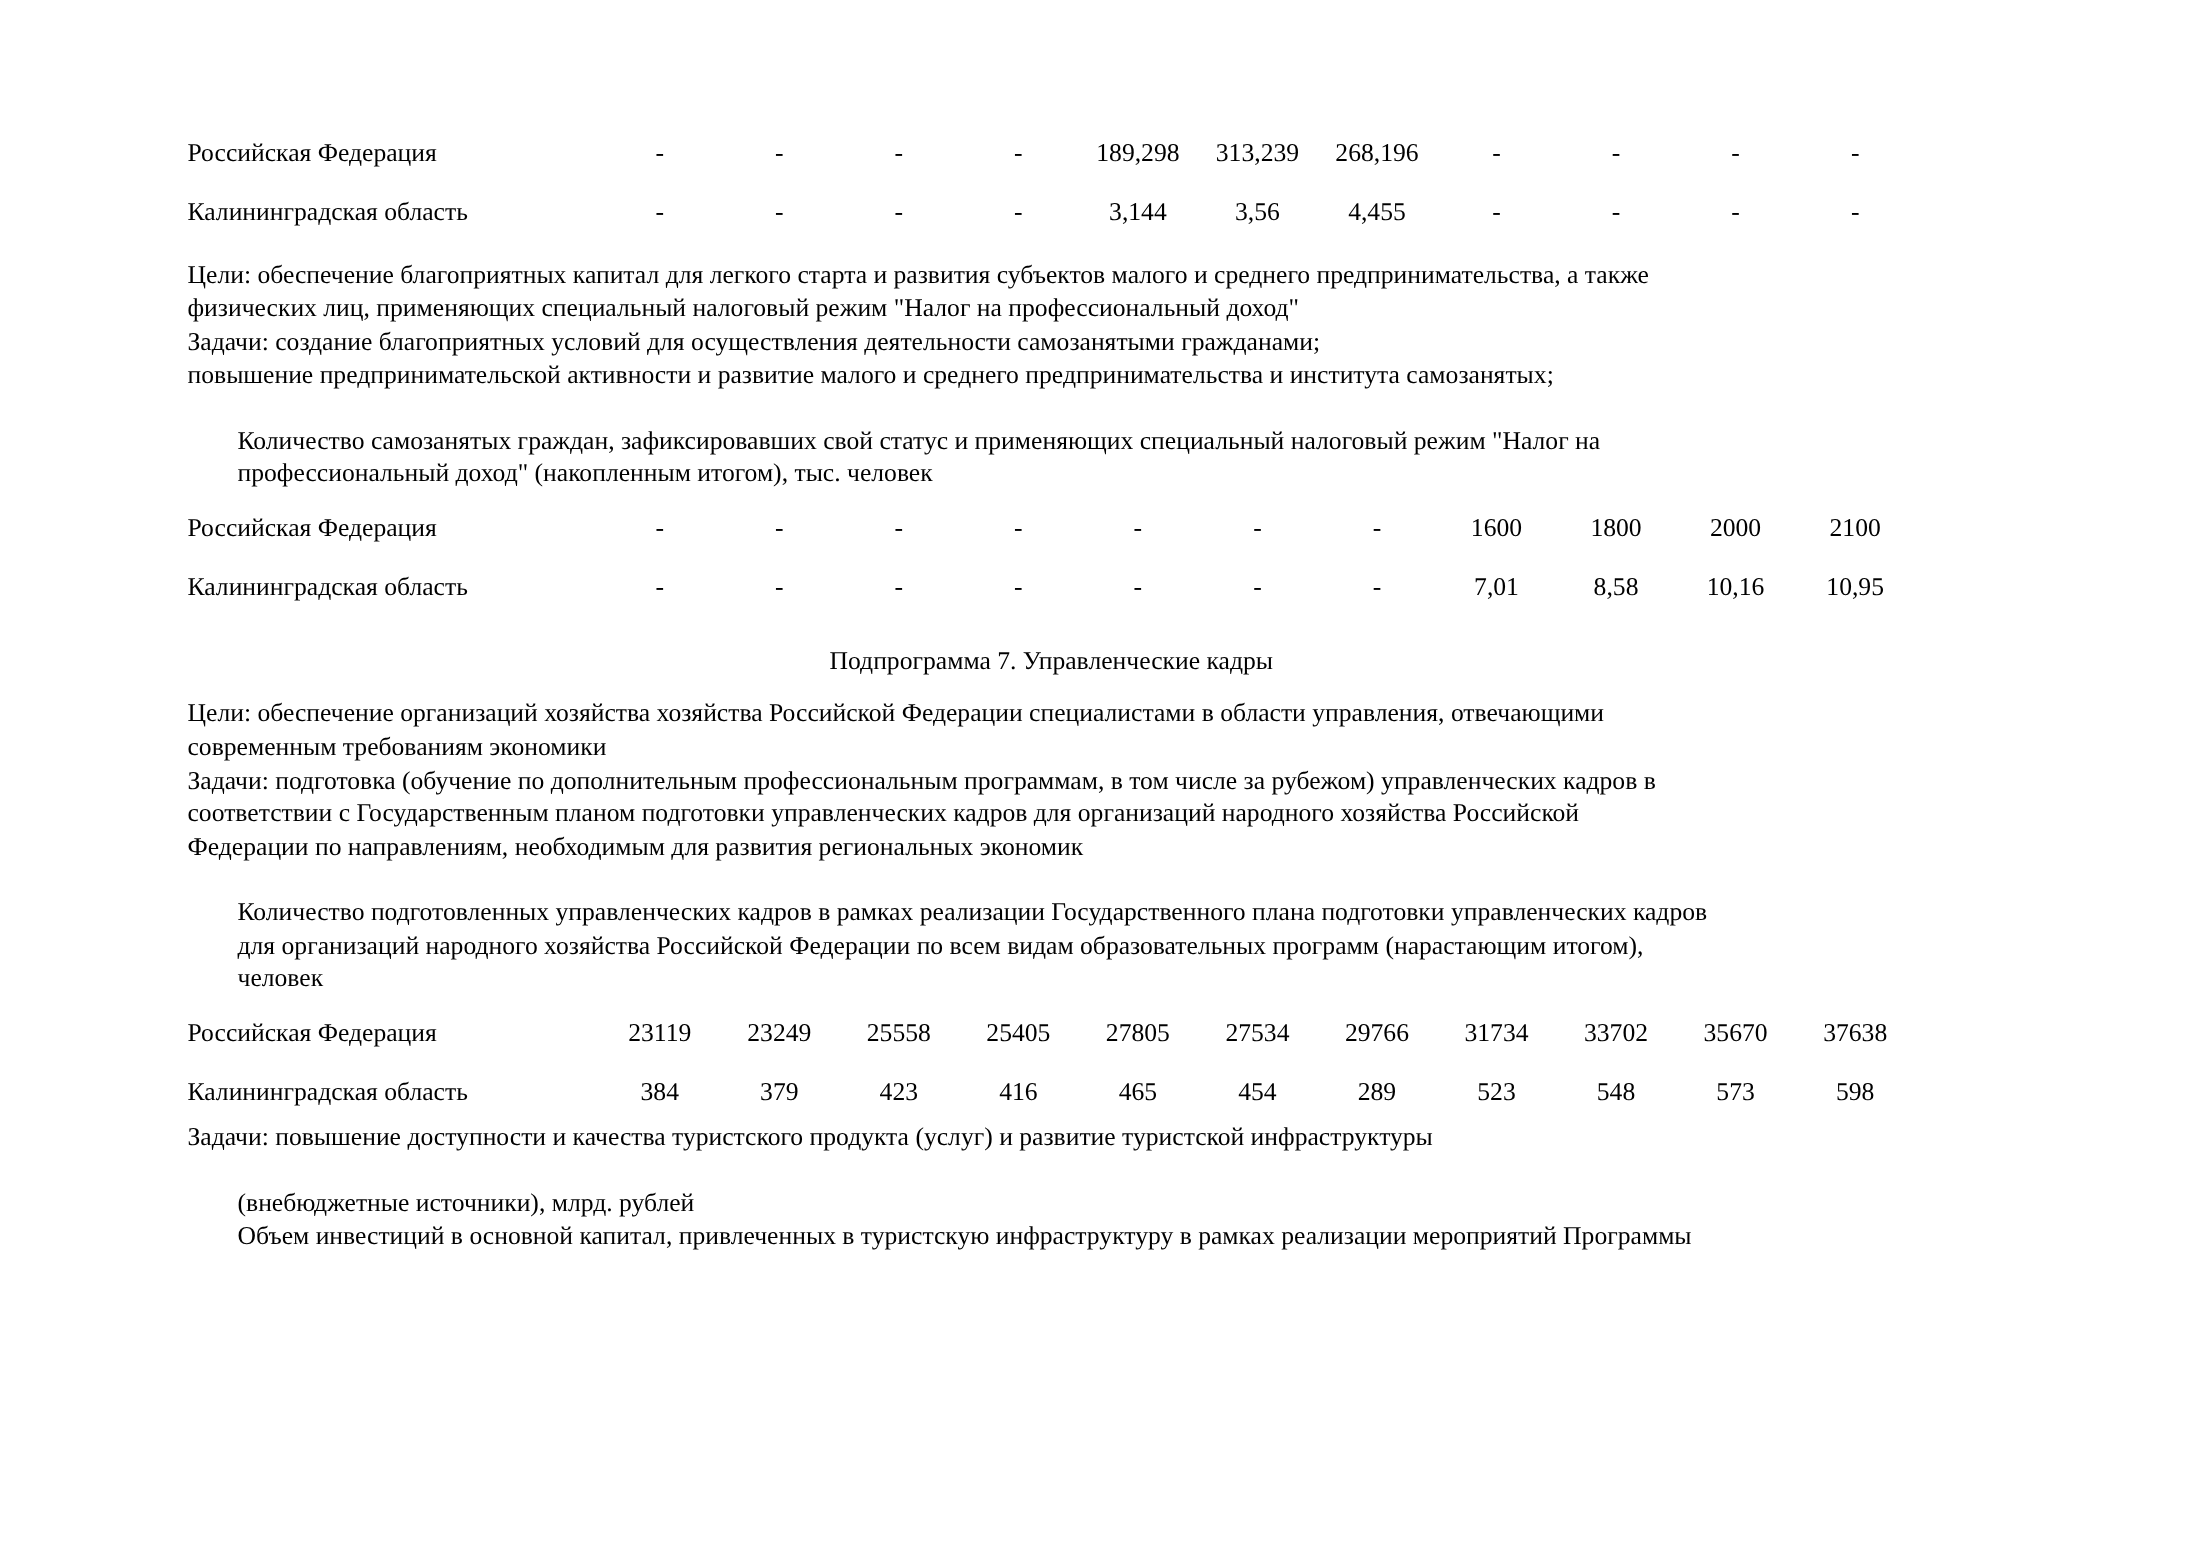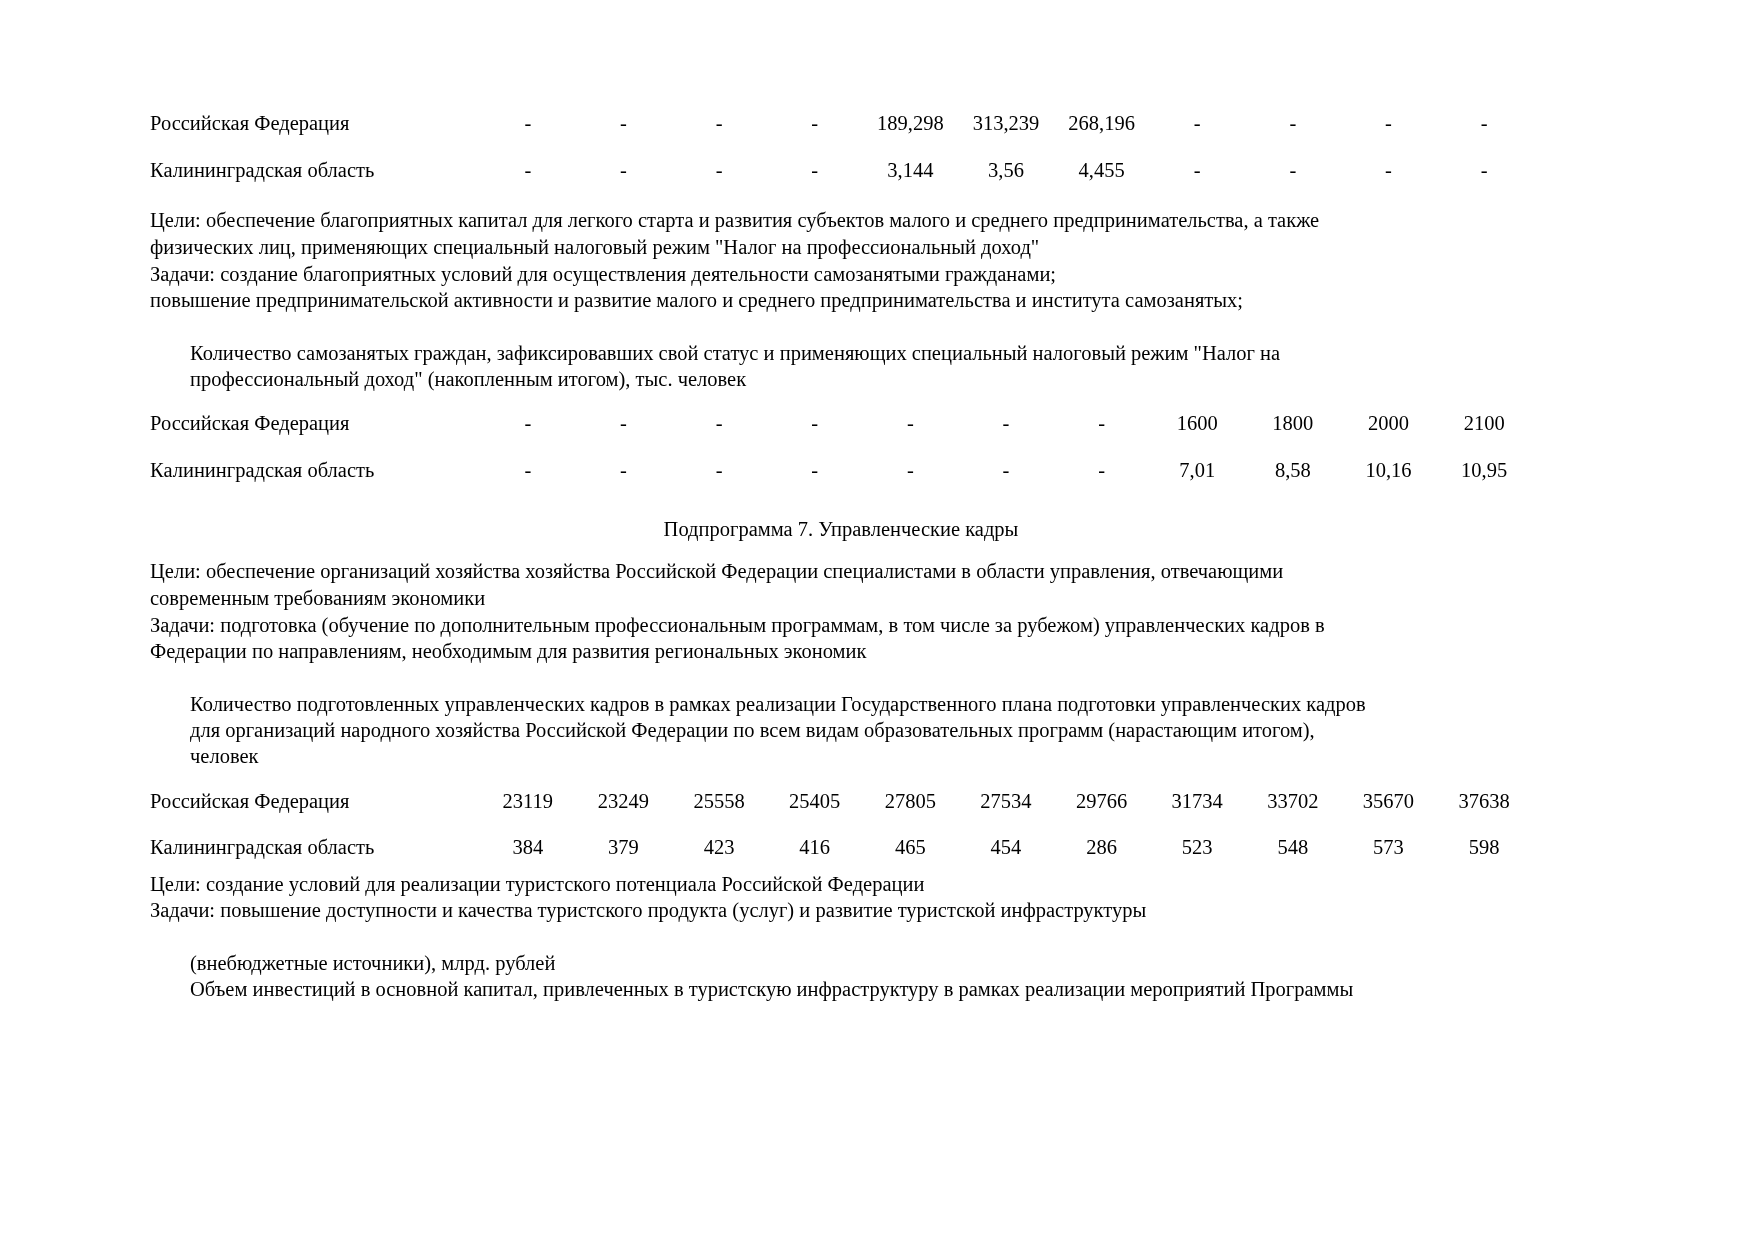--- a/index.html
+++ b/index.html
@@ -148,20 +148,21 @@
       </tr>
     </tbody>
   </table>
 
   <div class="subprogram">Подпрограмма 7. Управленческие кадры</div>
 
   <div class="tight">
     <p class="para">Цели: обеспечение организаций хозяйства хозяйства Российской Федерации специалистами в области управления, отвечающими</p>
     <p class="para">современным требованиям экономики</p>
     <p class="para">Задачи: подготовка (обучение по дополнительным профессиональным программам, в том числе за рубежом) управленческих кадров в</p>
+    <p class="para">соответствии с Государственным планом подготовки управленческих кадров для организаций народного хозяйства Российской</p>
     <p class="para">Федерации по направлениям, необходимым для развития региональных экономик</p>
   </div>
 
   <div class="indicator-title tight">
     <p>Количество подготовленных управленческих кадров в рамках реализации Государственного плана подготовки управленческих кадров</p>
     <p>для организаций народного хозяйства Российской Федерации по всем видам образовательных программ (нарастающим итогом),</p>
     <p>человек</p>
   </div>
 
   <table class="data">
@@ -181,32 +182,31 @@
         <td class="val">37638</td>
       </tr>
       <tr>
         <td class="region">Калининградская область</td>
         <td class="val">384</td>
         <td class="val">379</td>
         <td class="val">423</td>
         <td class="val">416</td>
         <td class="val">465</td>
         <td class="val">454</td>
-        <td class="val">286</td>
+        <td class="val">289</td>
         <td class="val">523</td>
         <td class="val">548</td>
         <td class="val">573</td>
         <td class="val">598</td>
       </tr>
     </tbody>
   </table>
 
 
   <div class="tight">
-    <p class="para">Цели: создание условий для реализации туристского потенциала Российской Федерации</p>
     <p class="para">Задачи: повышение доступности и качества туристского продукта (услуг) и развитие туристской инфраструктуры</p>
   </div>
 
   <div class="indicator-title tight">
     <p>(внебюджетные источники), млрд. рублей</p>
     <p>Объем инвестиций в основной капитал, привлеченных в туристскую инфраструктуру в рамках реализации мероприятий Программы</p>
   </div>
 
 </div>
 

